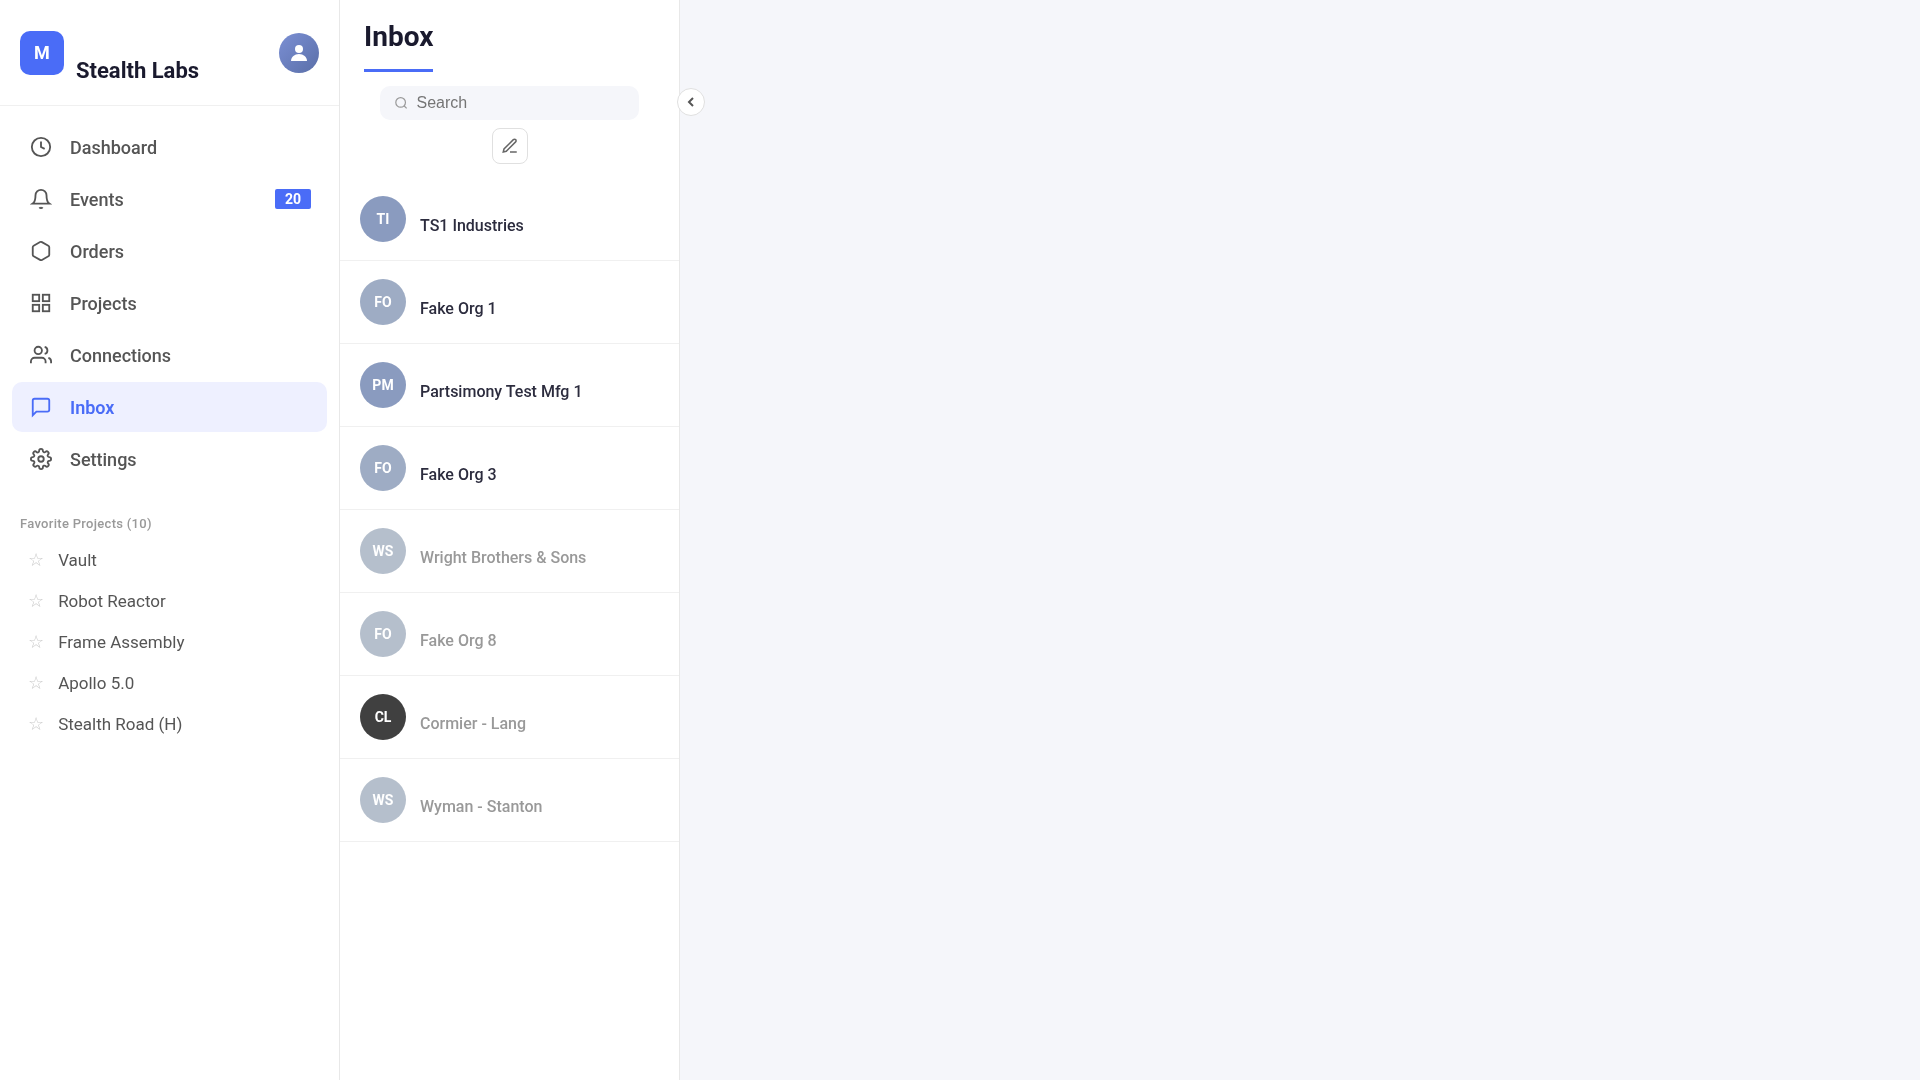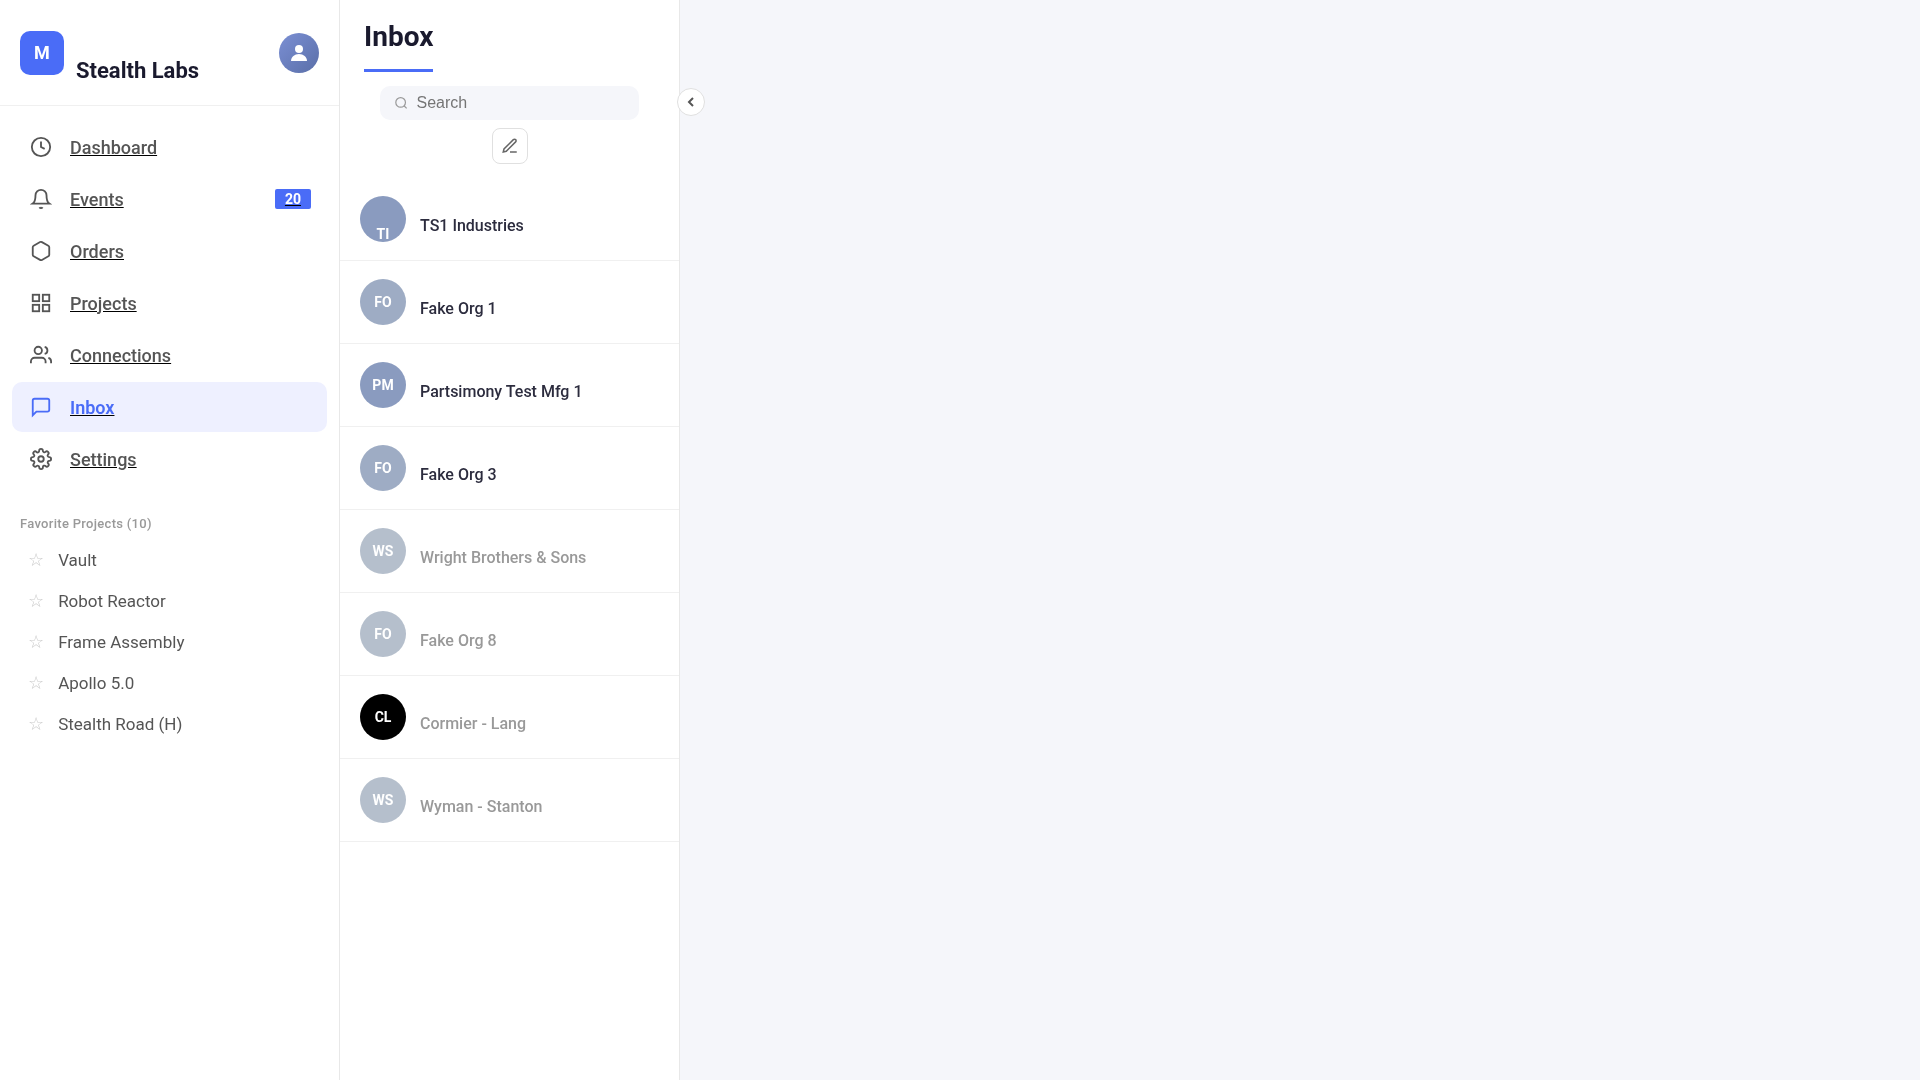--- a/index.html
+++ b/index.html
@@ -79,21 +79,20 @@
       align-items: center;
       justify-content: center;
     }
 
     
     .nav-list {
       padding: 16px 12px;
       display: flex;
       flex-direction: column;
       gap: 2px;
-      text-decoration: underline;
     }
 
     .nav-item {
       display: flex;
       align-items: center;
       gap: 16px;
       padding: 12px 16px;
       border-radius: 10px;
       cursor: pointer;
       color: #555;
@@ -454,21 +453,21 @@
           <svg width="18" height="18" viewBox="0 0 24 24" fill="none" stroke="#666" stroke-width="2">
             <path d="M12 20h9"></path>
             <path d="M16.5 3.5a2.121 2.121 0 0 1 3 3L7 19l-4 1 1-4L16.5 3.5z"></path>
           </svg>
         </button>
       </div>
 
       <div class="conversation-list">
 
         <div class="conv-item">
-          <div class="conv-avatar" style="background:#8a9bbf;align-items:flex-end;">
+          <div class="conv-avatar" style="background:#8a9bbf;">
             <span>TI</span>
           </div>
           <span class="conv-name">TS1 Industries</span>
         </div>
 
         <div class="conv-item">
           <div class="conv-avatar" style="background:#9eacc4;">
             <span>FO</span>
           </div>
           <span class="conv-name">Fake Org 1</span>
@@ -496,21 +495,21 @@
         </div>
 
         <div class="conv-item">
           <div class="conv-avatar" style="background:#b5bfcc;">
             <span>FO</span>
           </div>
           <span class="conv-name" style="color:#999;">Fake Org 8</span>
         </div>
 
         <div class="conv-item">
-          <div class="conv-avatar" style="background:#000000;">
+          <div class="conv-avatar" style="background:#404040;">
             <span>CL</span>
           </div>
           <span class="conv-name" style="color:#999;">Cormier - Lang</span>
         </div>
 
         <div class="conv-item">
           <div class="conv-avatar" style="background:#b5bfcc;">
             <span>WS</span>
           </div>
           <span class="conv-name" style="color:#999;">Wyman - Stanton</span>

